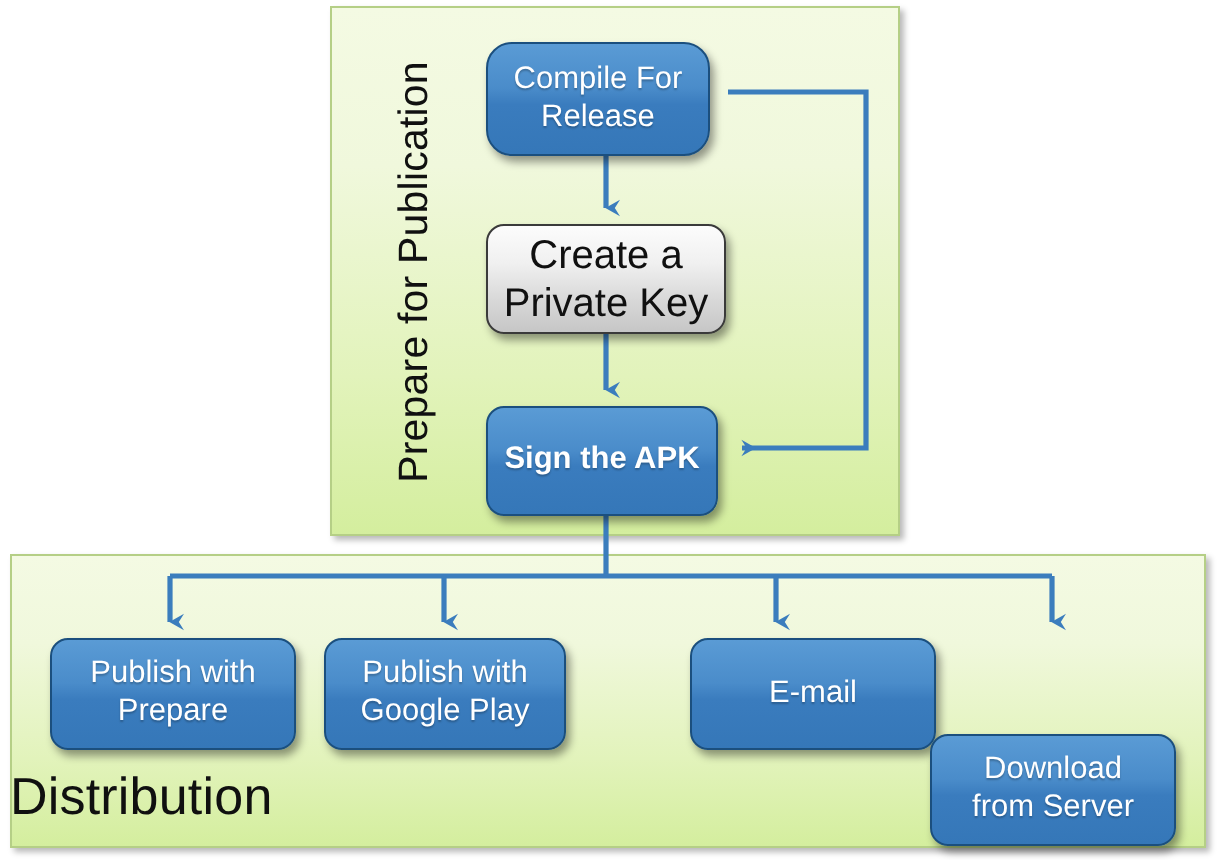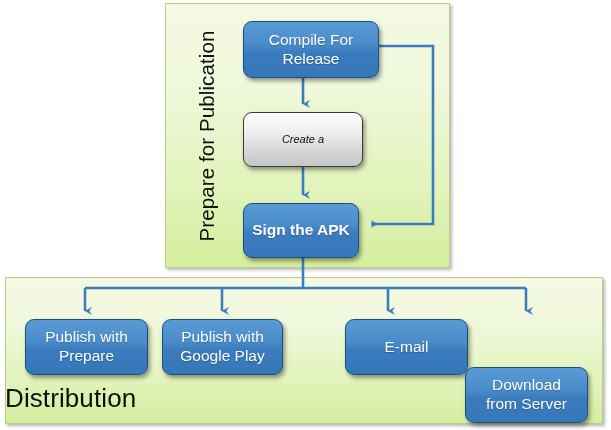--- a/index.html
+++ b/index.html
@@ -90,26 +90,25 @@
     background: linear-gradient(to bottom, #5a9bd5 0%, #4a8cca 40%, #3a7cbe 55%, #3577b8 100%);
     color: #ffffff;
     font-size: 15.5px;
     box-shadow: 2px 3px 4px rgba(0,0,0,0.40);
     text-shadow: 0 1px 1px rgba(0,0,0,0.25);
   }
   .node-gray {
     border: 1px solid #3a3a3a;
     background: linear-gradient(to bottom, #fcfcfc 0%, #f0f0f0 35%, #d8d8d8 70%, #c6c6c6 100%);
     color: #101010;
-    font-size: 11px;
+    font-size: 20px;
     box-shadow: 2px 3px 4px rgba(0,0,0,0.40);
-    font-style: italic;
-  }
-
-  #node-compile        { left: 243px; top: 21px;  width: 136px; height: 57px; }
+  }
+
+  #node-compile        { left: 243px; top: 21px;  width: 112px; height: 57px; border-radius: 13px; }
   #node-private-key    { left: 243px; top: 112px; width: 120px; height: 55px; }
   #node-sign-apk       { left: 243px; top: 203px; width: 116px; height: 55px; font-weight: bold; }
 
   #node-publish-amazon { left: 25px;  top: 319px; width: 123px; height: 56px; }
   #node-publish-google { left: 162px; top: 319px; width: 121px; height: 56px; }
   #node-email          { left: 345px; top: 319px; width: 123px; height: 56px; }
   #node-download       { left: 465px; top: 319px; width: 123px; height: 56px; margin-top: 48px; }
 
   
   #connectors {
@@ -166,20 +165,21 @@
   <div class="node node-blue" id="node-compile">
     <div>
       <div>Compile For</div>
       <div>Release</div>
     </div>
   </div>
 
   <div class="node node-gray" id="node-private-key">
     <div>
       <div>Create a</div>
+      <div>Private Key</div>
     </div>
   </div>
 
   <div class="node node-blue" id="node-sign-apk">
     <div>Sign the APK</div>
   </div>
 
   <div class="node node-blue" id="node-publish-amazon">
     <div>
       <div>Publish with</div>

